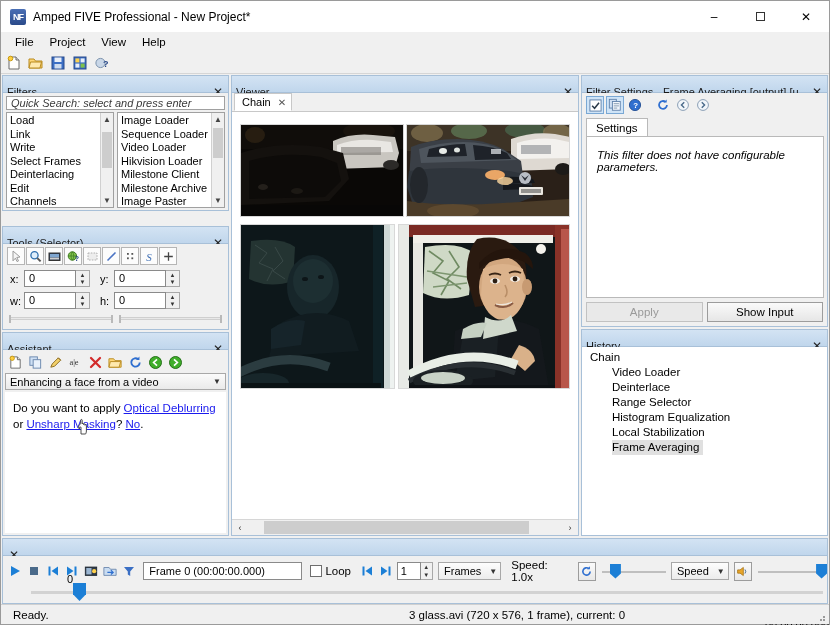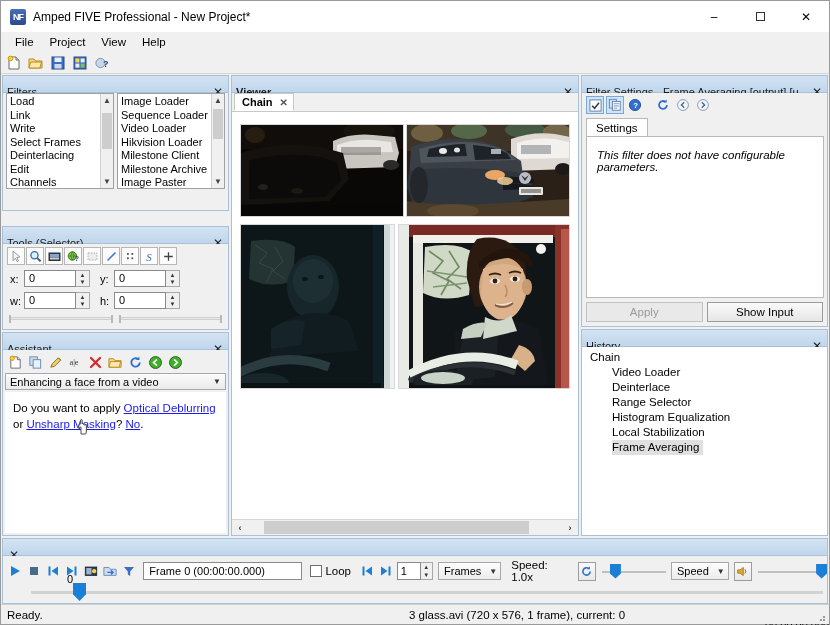--- a/index.html
+++ b/index.html
@@ -147,21 +147,21 @@
   .asst-text {
     background:#fff; margin:2px; padding:8px 8px 0 8px; flex:1; font-size:11.5px; line-height:16px;
     position:relative; min-height:0;
   }
   .lnk { color:#1a1aee; text-decoration: underline; }
   .cursor-hand {
     position:absolute; left:72px; top:26px; width:15px; height:17px;
   }
 
   
-  #viewer-panel { flex:1; min-height:0;font-weight:bold; }
+  #viewer-panel { flex:1; min-height:0; }
   .viewer-tabs { height:19px; background:#f0f0f0; display:flex; align-items:flex-end; border-bottom:1px solid #c8c8c8;}
   .vtab {
     height:18px; background:#fff; border:1px solid #c8c8c8; border-bottom:1px solid #fff;
     display:flex; align-items:center; padding:0 5px 0 7px; font-size:11px; margin-left:2px;
   }
   .vtab .x { margin-left:7px; font-size:10px; color:#555; }
   .viewer-canvas { flex:1; background:#fff; position:relative; overflow:hidden; min-height:0;}
   .img-grid { position:absolute; left:6px; top:12px; right:6px; bottom:24px;}
   .thumb-img { position:absolute; border:1px solid #d8d8d8; overflow:hidden; }
   .hscroll {
@@ -235,21 +235,21 @@
   .tl-knob { position:absolute; top:2px; width:13px; height:18px; background:#1c7fd6;
      clip-path: polygon(0 0,100% 0,100% 62%,50% 100%,0 62%); }
   .tl-lab-num { position:absolute; font-size:11px; }
   .tl-lab-time{ position:absolute; font-size:11px; }
 
   
   .statusbar {
     height:20px; min-height:20px; background:#f0f0f0; border-top:1px solid #d0d0d0;
     display:flex; align-items:center; font-size:11.5px; position:relative;
   }
-  .sb-left { padding-left:6px; }
+  .sb-left { padding-left:12px; }
   .sb-mid { position:absolute; left:408px; }
   .grip { position:absolute; right:3px; bottom:2px; width:10px; height:10px; }
 </style>
 </head>
 <body>
 
 <div id="app">
 
   <div class="titlebar">
     <div class="title-icon">NF</div>
@@ -313,20 +313,21 @@
   <div class="body">
 
     <div class="col-left">
 
       <div class="panel" id="filters-panel">
         <div class="panel-head">
           <div class="ttl">Filters</div>
           <div class="x">✕</div>
         </div>
         <div class="panel-body" style="display:flex;flex-direction:column;">
+          <div class="quick-search">Quick Search: select and press enter</div>
           <div class="filter-lists">
             <div class="flist">
               <div class="flist-items">
                 <div>Load</div>
                 <div>Link</div>
                 <div>Write</div>
                 <div>Select Frames</div>
                 <div>Deinterlacing</div>
                 <div>Edit</div>
                 <div>Channels</div>

